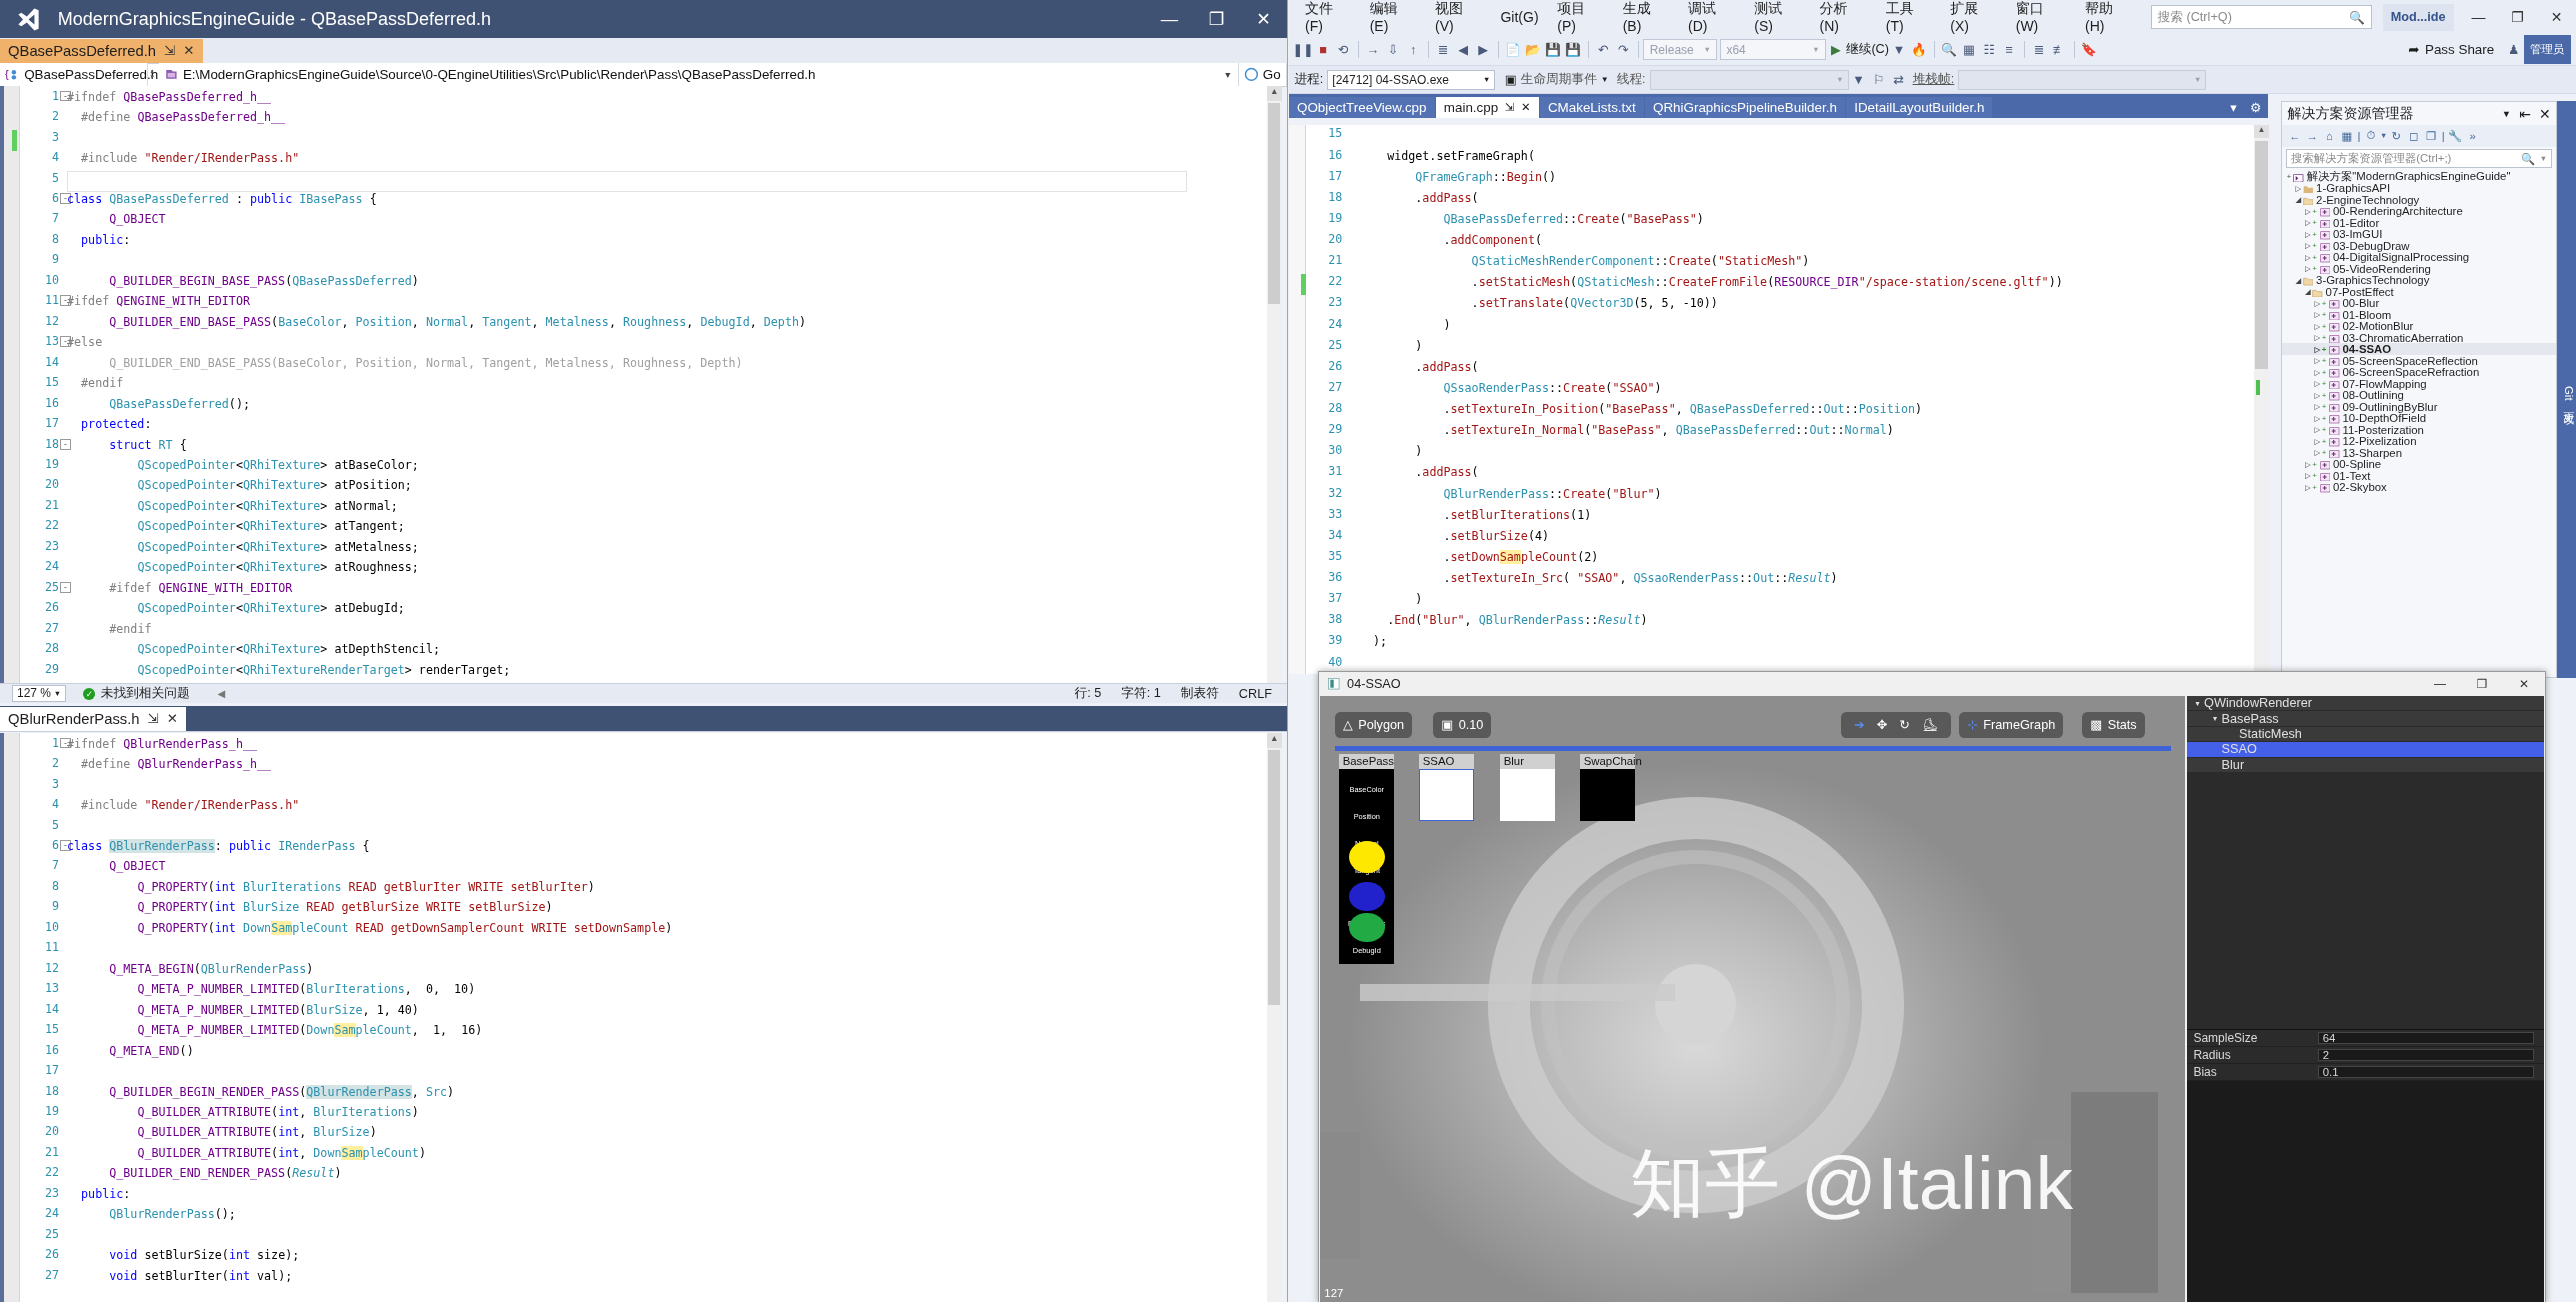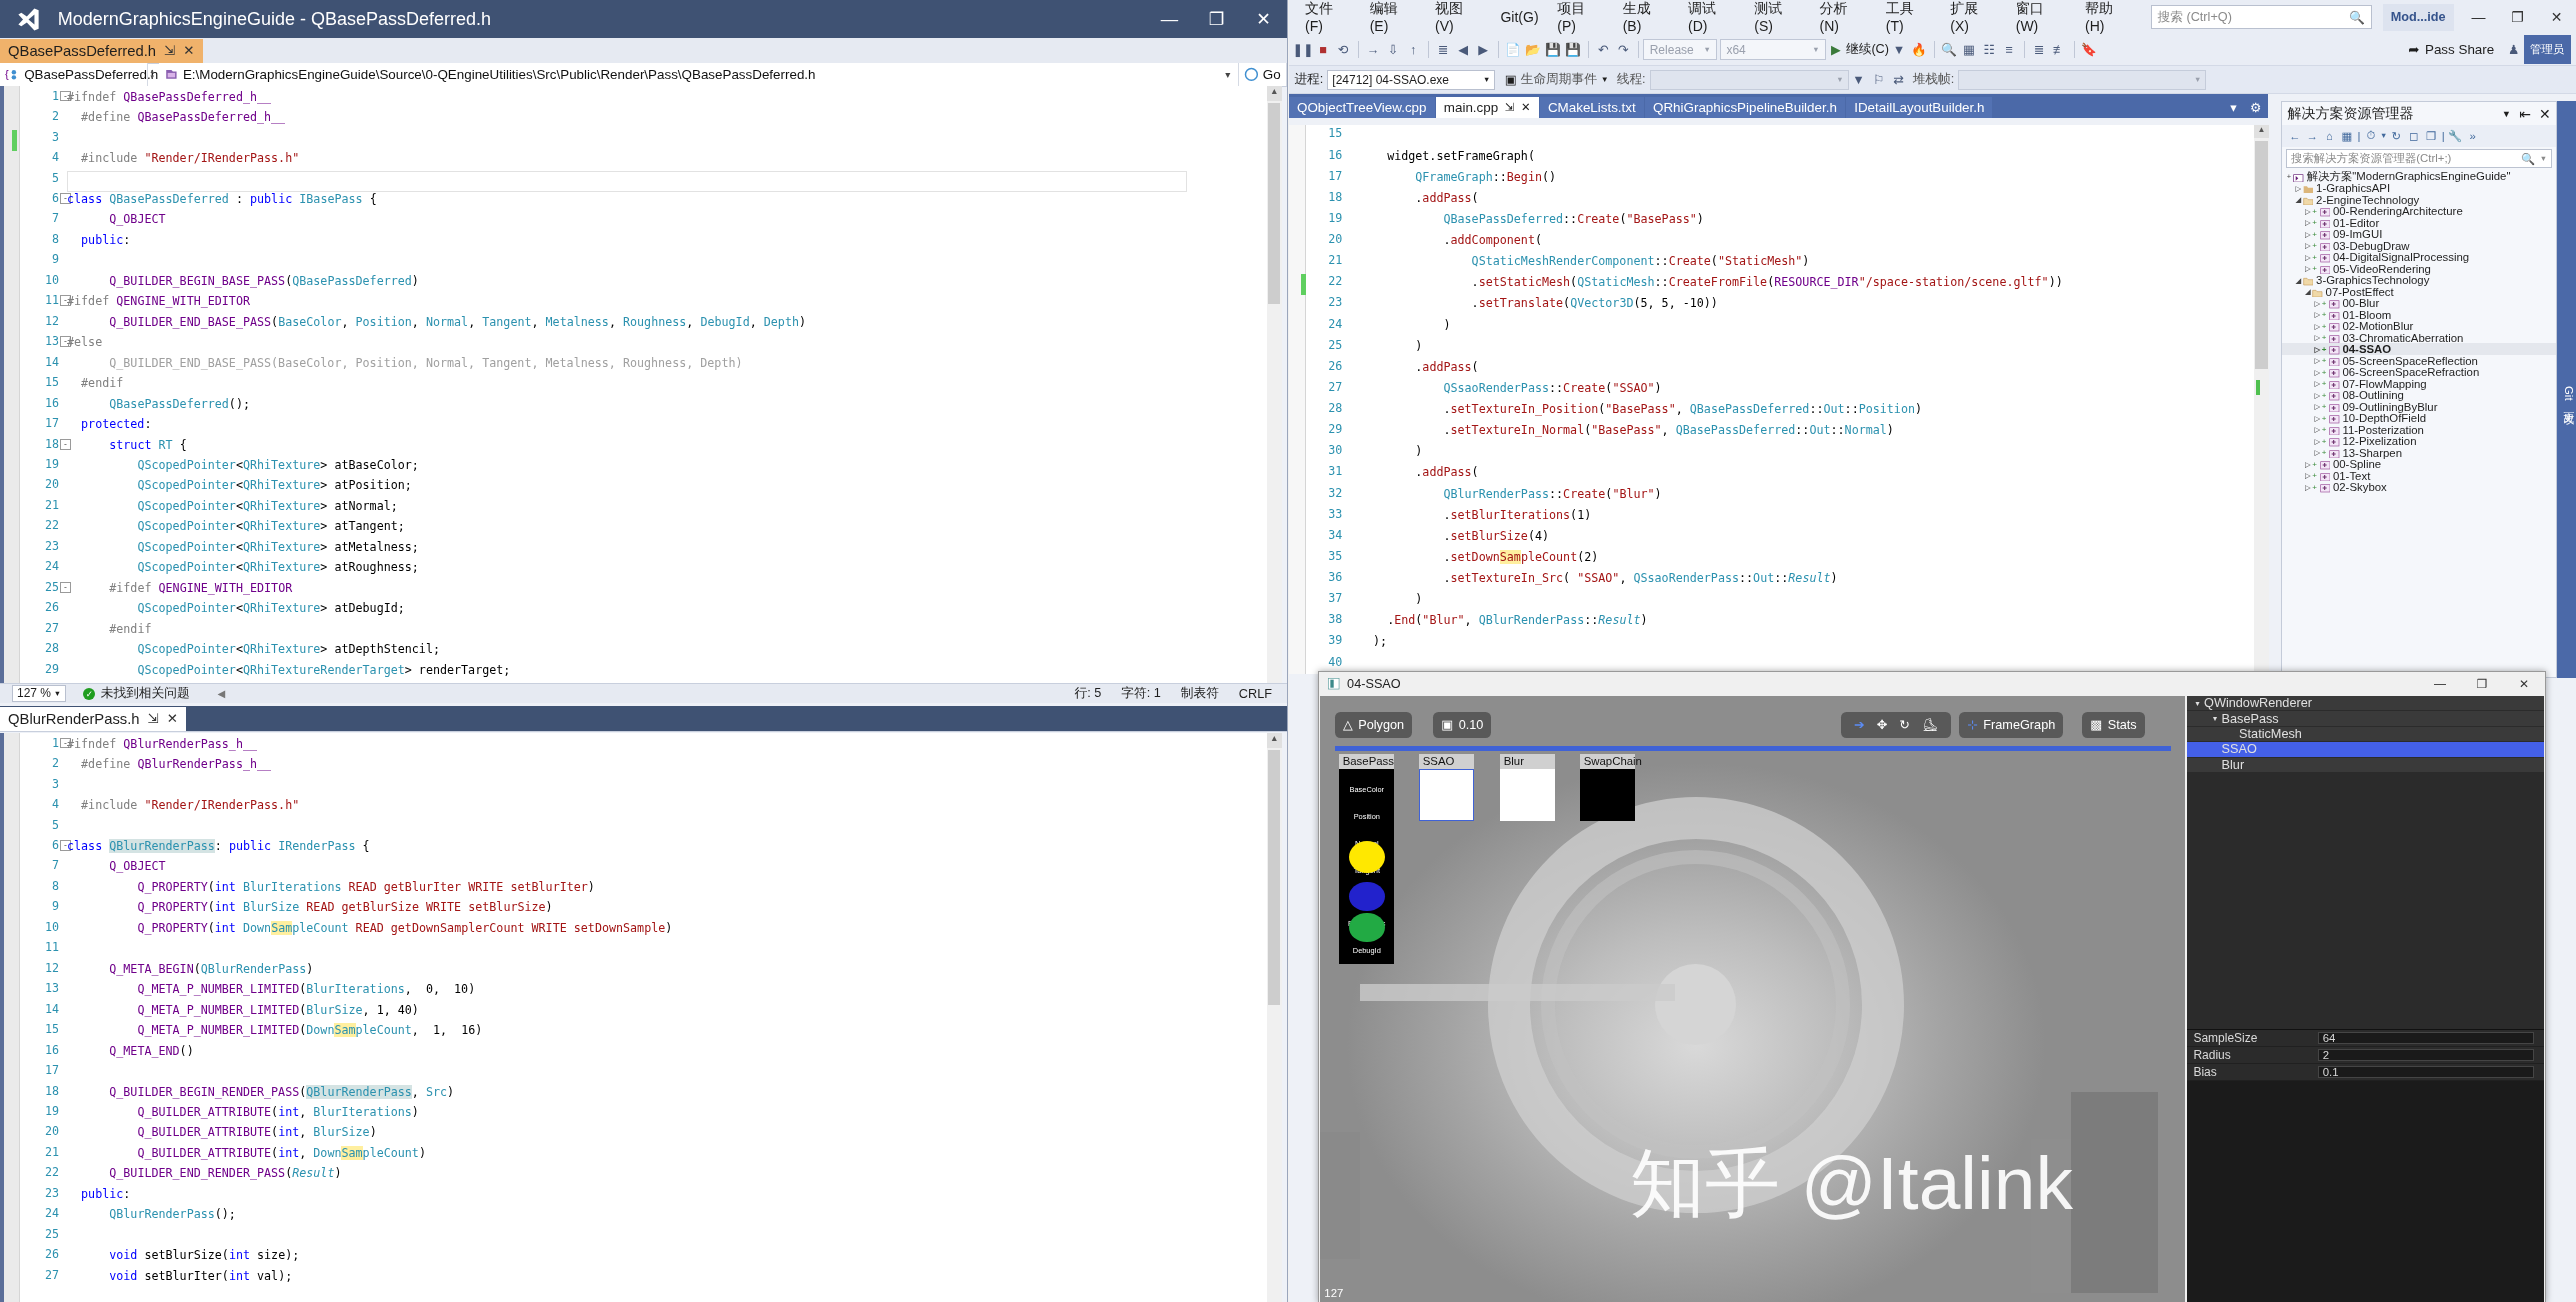--- a/index.html
+++ b/index.html
@@ -493,21 +493,21 @@
       <span style="margin-left:9.4px;">▣</span>
       <span style="margin-left:4px;color:#555;">生命周期事件</span>
       <span style="margin-left:4px;font-size:8px;">▼</span>
       <span style="margin-left:8px;color:#555;">线程:</span>
       <div class="greybox" style="width:199px;margin-left:4px;">
         <span style="margin-left:auto;font-size:7.4px;">▼</span>
       </div>
       <span class="tb">▼</span>
       <span class="tb">⚐</span>
       <span class="tb">⇄</span>
-      <span style="margin-left:4px;color:#555;">堆栈帧:</span>
+      <span style="margin-left:4px;color:#555;text-decoration:underline;">堆栈帧:</span>
       <div class="greybox" style="width:248px;margin-left:4px;">
         <span style="margin-left:auto;font-size:7.4px;">▼</span>
       </div>
     </div>
 
     <div class="rtabstrip" style="width:979px;" id="rtabs">
         <div class="rtab">
           <span>QObjectTreeView.cpp</span>
         </div>
         <div class="rtab active">
@@ -661,21 +661,21 @@
               </svg></span>
             <span>01-Editor</span>
           </div>
           <div class="trow" style="padding-left: 21.5px;">
             <span class="tw">▷</span>
             <span class="plusb">+</span>
             <span class="ticon"><svg viewBox="0 0 16 13">
                 <rect x="1" y="1" width="14" height="11" fill="#f3e6f7" stroke="#9b4f9b"></rect>
                 <path d="M7 3v6M4 6h6" stroke="#6a2d6a" stroke-width="1.6"></path>
               </svg></span>
-            <span>09-ImGUI</span>
+            <span>03-ImGUI</span>
           </div>
           <div class="trow" style="padding-left: 21.5px;">
             <span class="tw">▷</span>
             <span class="plusb">+</span>
             <span class="ticon"><svg viewBox="0 0 16 13">
                 <rect x="1" y="1" width="14" height="11" fill="#f3e6f7" stroke="#9b4f9b"></rect>
                 <path d="M7 3v6M4 6h6" stroke="#6a2d6a" stroke-width="1.6"></path>
               </svg></span>
             <span>03-DebugDraw</span>
           </div>

